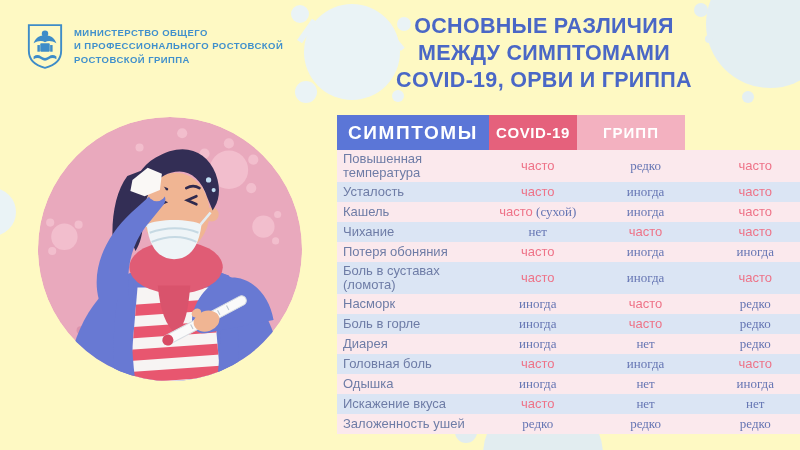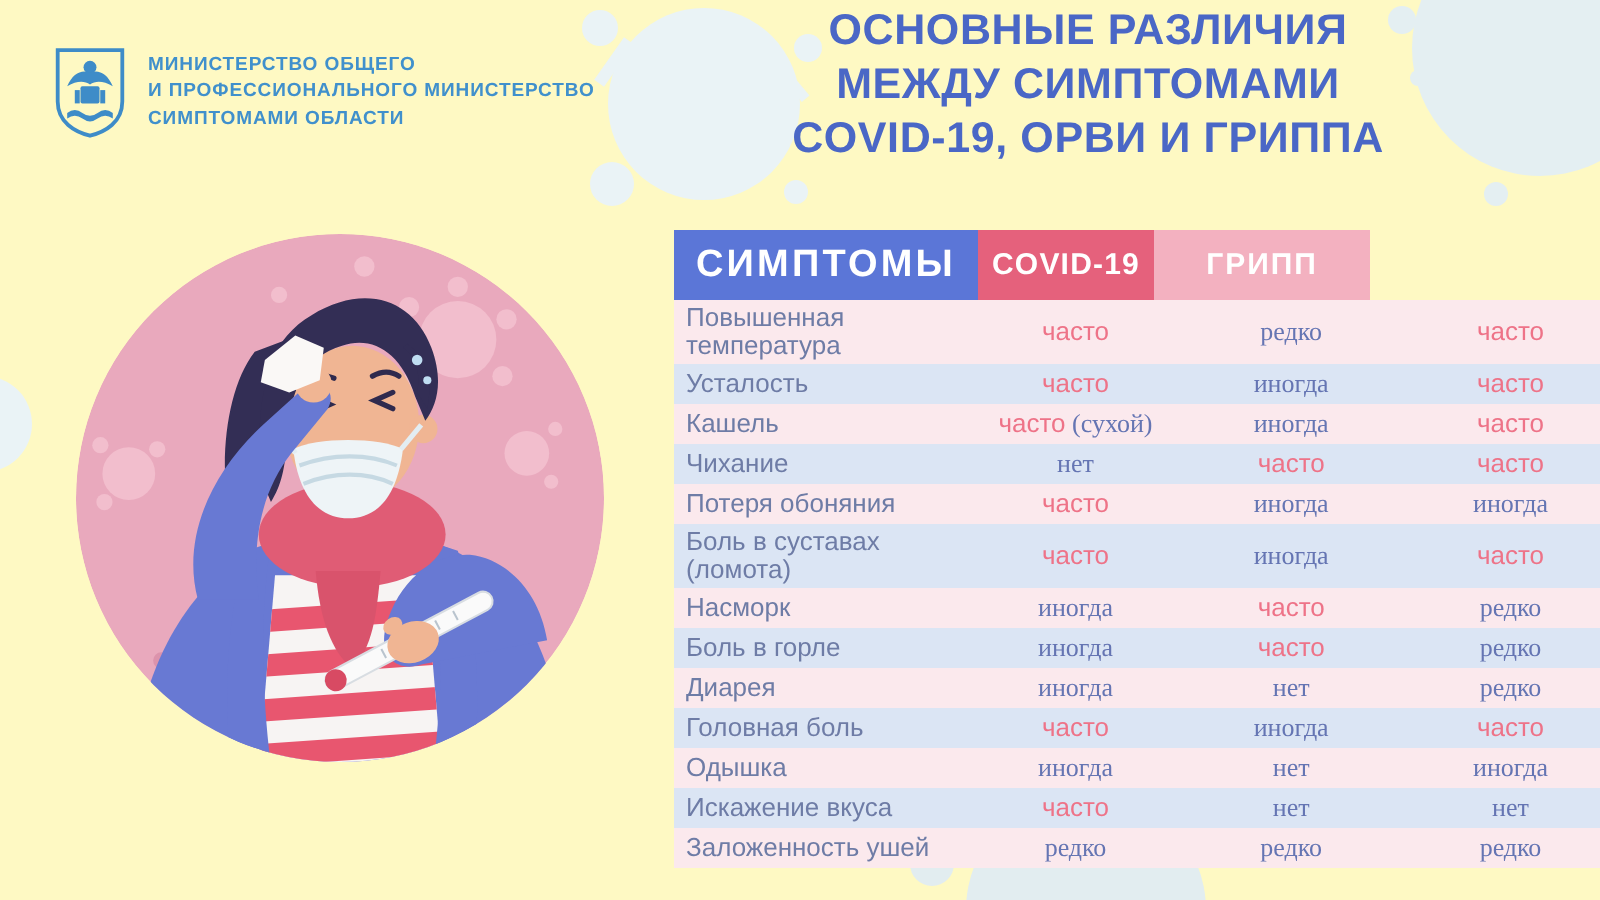--- a/index.html
+++ b/index.html
@@ -14,21 +14,21 @@
          font-family:"Liberation Sans",sans-serif;}
   .bg-decor{position:absolute;left:0;top:0;width:800px;height:450px;}
 
   
   .ministry{position:absolute;left:26px;top:22px;display:flex;align-items:center;gap:10px;}
   .ministry .crest{width:38px;height:48px;flex:0 0 auto;}
   .ministry .mtext{color:var(--ministry);font-size:9.5px;font-weight:bold;
                    letter-spacing:.45px;line-height:13.5px;}
 
   
-  .title{position:absolute;left:372px;top:2px;width:344px;text-align:center;
+  .title{position:absolute;left:372px;top:13px;width:344px;text-align:center;
          color:var(--title);font-weight:bold;font-size:21.5px;line-height:27px;letter-spacing:.3px;}
 
   
   .illus{position:absolute;left:38px;top:117px;width:264px;height:264px;}
 
   
   .table{position:absolute;left:316px;top:115px;width:468px;margin-left:21px;}
   .thead{display:flex;height:35px;}
   .hcell{display:flex;align-items:center;justify-content:center;color:#FFFFFF;
          font-weight:bold;box-sizing:border-box;}
@@ -97,22 +97,22 @@
         <circle cx="20" cy="12" r="3.4"></circle>
         <path d="M8 22 C11 15 16 13 20 15 C24 13 29 15 32 22 C27 19 23 19 20 21 C17 19 13 19 8 22 Z"></path>
         <rect x="15" y="22" width="10" height="9" rx="1"></rect>
         <rect x="12" y="24" width="2.6" height="7"></rect>
         <rect x="25.4" y="24" width="2.6" height="7"></rect>
         <path d="M8 36 Q12 33 16 36 T24 36 T32 36 L32 39 Q28 36 24 39 T16 39 T8 39 Z"></path>
       </g>
     </svg>
     <div class="mtext">
       <div>МИНИСТЕРСТВО ОБЩЕГО</div>
-      <div>И ПРОФЕССИОНАЛЬНОГО МИНИСТЕРСТВО</div>
-      <div>СИМПТОМАМИ ОБЛАСТИ</div>
+      <div>И ПРОФЕССИОНАЛЬНОГО РОСТОВСКОЙ</div>
+      <div>РОСТОВСКОЙ ГРИППА</div>
     </div>
   </div>
 
   <div class="title">
     <div>ОСНОВНЫЕ РАЗЛИЧИЯ</div>
     <div>МЕЖДУ СИМПТОМАМИ</div>
     <div>COVID-19, ОРВИ И ГРИППА</div>
   </div>
 
   <svg class="illus" viewBox="0 0 260 260" aria-hidden="true">

